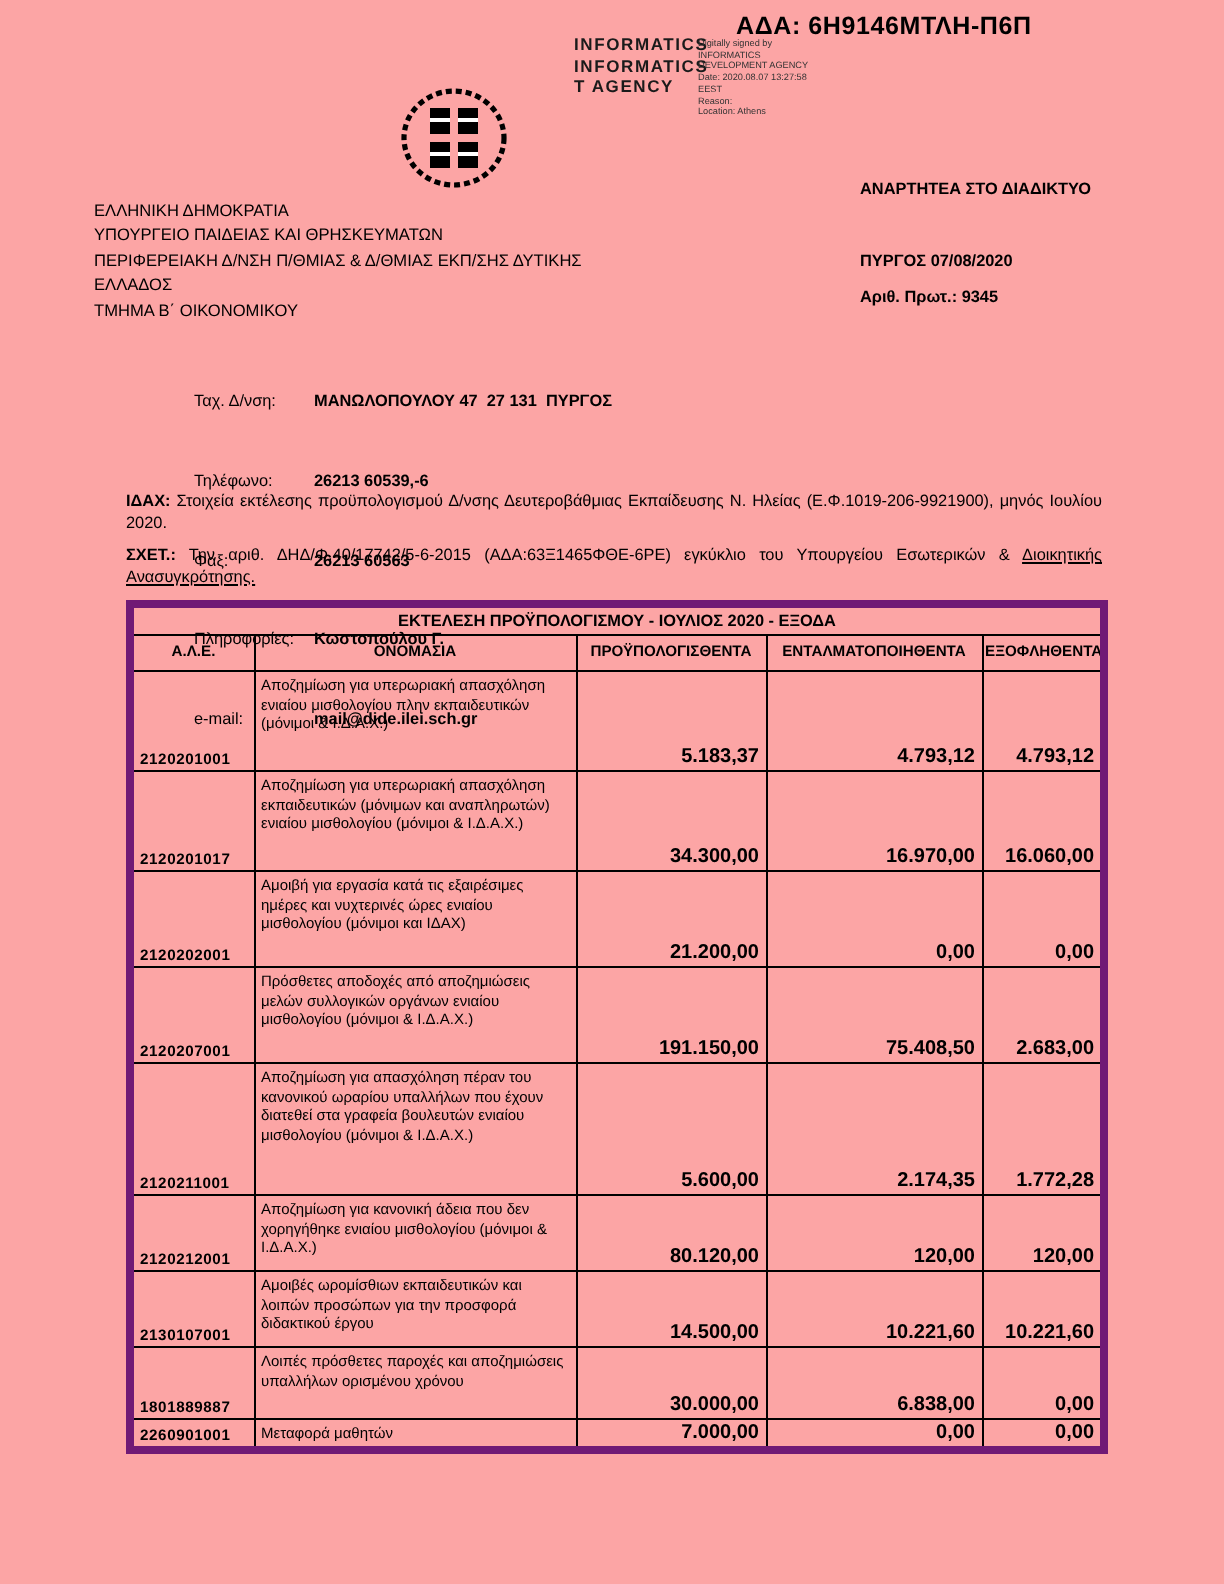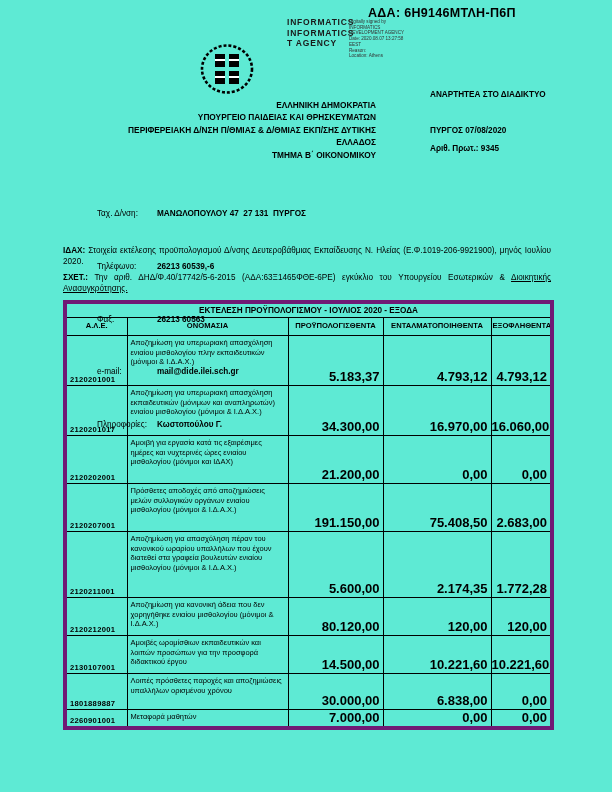--- a/index.html
+++ b/index.html
@@ -1,48 +1,48 @@
 <!DOCTYPE html>
 <html><head>
 <meta charset="utf-8">
 <style>
   html,body{margin:0;padding:0;background:#888;}
   .page{
-    width:612px;height:792px;background:#5eead4;position:relative;
+    width:612px;height:792px;background:#fca5a5;position:relative;
     font-family:"Liberation Sans",sans-serif;color:#000;overflow:hidden;
     margin:0 auto;
   }
   .abs{position:absolute;}
   .ada-line{left:368px;top:6px;font-size:12.5px;font-weight:600;letter-spacing:.3px;}
   .sig-agency{left:287px;top:17px;font-size:8.5px;font-weight:bold;line-height:10.5px;letter-spacing:.8px;color:#1a1a1a;}
   .sig-details{left:349px;top:19px;font-size:4.6px;line-height:5.7px;color:#333;width:70px;}
   .emblem{left:199px;top:43px;width:56px;height:52px;}
-  .letterhead{left:26px;top:99px;width:350px;text-align:right;font-weight:bold;font-size:8.3px;line-height:12.4px;}
+  .letterhead{left:47px;top:99px;width:350px;text-align:left;font-weight:normal;font-size:8.3px;line-height:12.4px;}
   .letterhead .underl{text-decoration:underline;}
   .rb{font-size:8.2px;font-weight:bold;margin-left:18px;}
   .rb-publish{left:412px;top:90px;}
   .rb-date{left:412px;top:126px;}
   .rb-proto{left:412px;top:144px;}
   .contact{left:97px;top:168px;font-size:8.2px;line-height:13.2px;white-space:pre-wrap;}
   .contact .row{display:flex;align-items:flex-end;}
   .contact .lbl{width:60px;font-weight:normal;}
-  .contact .val{font-weight:bold;margin-top:13px;}
+  .contact .val{font-weight:bold;}
   .para{font-size:8.2px;line-height:10.6px;text-align:justify;}
   .para .plbl{font-weight:bold;}
   .para .underl{text-decoration:underline;}
   .subject{left:63px;top:246px;width:488px;}
   .reference{left:63px;top:273px;width:488px;}
   table.budget{left:63px;top:300px;width:487px;border-collapse:collapse;position:absolute;
     table-layout:fixed;font-size:7.5px;border:4px solid #701a75;}
   table.budget td,table.budget th{border:1.2px solid #000;overflow:hidden;}
   .t-title{font-size:8.2px;font-weight:bold;text-align:center;height:13px;padding:0;}
   th.colh{font-weight:bold;font-size:7.6px;text-align:center;height:17px;padding:0 1px;line-height:8.5px;}
   td.ale{vertical-align:bottom;font-weight:bold;padding:0 0 1px 3px;letter-spacing:.3px;font-size:7.6px;}
   td.nm{vertical-align:top;padding:2px 3px 1px 3px;line-height:9.5px;}
-  td.num{vertical-align:bottom;text-align:right;font-weight:bold;padding:0 3px 1px 0;font-size:13px;}
+  td.num{vertical-align:bottom;text-align:right;font-weight:bold;padding:0 3px 1px 0;font-size:10px;}
 </style>
 </head>
 <body>
 
 <div class="page">
 
   <div class="abs ada-line">ΑΔΑ: 6Η9146ΜΤΛΗ-Π6Π</div>
 
   <div class="abs sig-agency">
     <div>INFORMATICS</div>
@@ -92,26 +92,26 @@
     </div>
     <div class="row">
       <span class="lbl">Τηλέφωνο:</span>
       <span class="val">26213 60539,-6</span>
     </div>
     <div class="row">
       <span class="lbl">Φαξ:</span>
       <span class="val">26213 60563</span>
     </div>
     <div class="row">
+      <span class="lbl">Πληροφορίες:</span>
+      <span class="val">Κωστοπούλου Γ.</span>
+    </div>
+    <div class="row">
       <span class="lbl">e-mail:</span>
       <span class="val">mail@dide.ilei.sch.gr</span>
-    </div>
-    <div class="row">
-      <span class="lbl">Πληροφορίες:</span>
-      <span class="val">Κωστοπούλου Γ.</span>
     </div>
   </div>
 
   <div class="abs para subject">
     <span class="plbl">ΙΔΑΧ:</span><span> Στοιχεία εκτέλεσης προϋπολογισμού Δ/νσης Δευτεροβάθμιας Εκπαίδευσης Ν. Ηλείας (Ε.Φ.1019-206-9921900), μηνός Ιουλίου 2020.</span>
   </div>
 
   <div class="abs para reference">
     <span class="plbl">ΣΧΕΤ.:</span><span> Την αριθ. ΔΗΔ/Φ.40/17742/5-6-2015 (ΑΔΑ:63Ξ1465ΦΘΕ-6ΡΕ) εγκύκλιο του Υπουργείου Εσωτερικών &amp; </span><span class="underl">Διοικητικής Ανασυγκρότησης.</span>
   </div>

